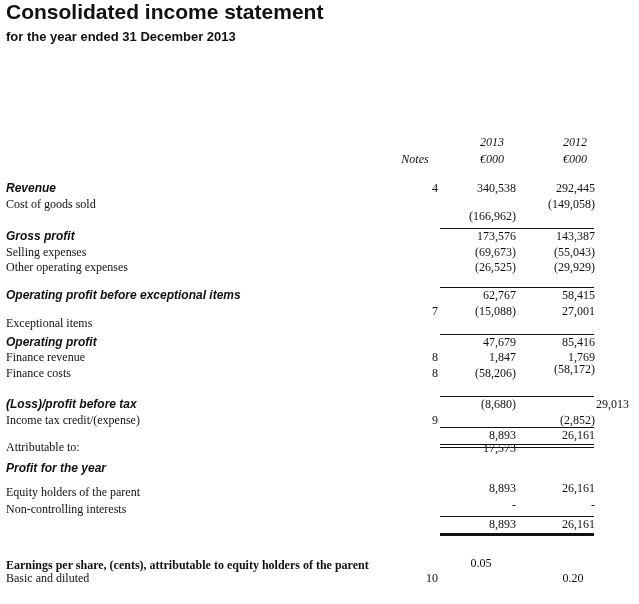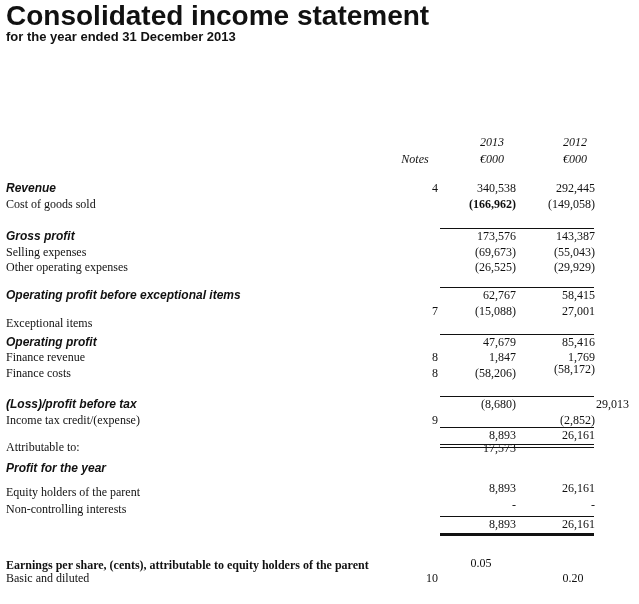--- a/index.html
+++ b/index.html
@@ -12,21 +12,21 @@
       height: 604px;
       position: relative;
       overflow: hidden;
       color: #111111;
     }
     .abs { position: absolute; white-space: nowrap; }
     .title {
       left: 6px; top: 0px;
       font-family: "Liberation Sans", sans-serif;
       font-weight: bold;
-      font-size: 28px;
+      font-size: 21px;
       letter-spacing: 0px;
     }
     .subtitle {
       left: 6px; top: 29px;
       font-family: "Liberation Sans", sans-serif;
       font-weight: bold;
       font-size: 13px;
     }
     .hdr {
       font-family: "Liberation Serif", serif;
@@ -96,21 +96,21 @@
 <div class="abs hdr" style="left:540px; top:152px;">€000</div>
 
 <div>
   <div class="abs label sub" style="top:181px;">Revenue</div>
   <div class="abs note" style="top:181px;">4</div>
   <div class="abs num c2013" style="top:181px;">340,538</div>
   <div class="abs num c2012" style="top:181px;">292,445</div>
 </div>
 <div>
   <div class="abs label" style="top:197px;">Cost of goods sold</div>
-  <div class="abs num c2013" style="top:197px;font-weight:bold;">(166,962)</div>
+  <div class="abs num c2013" style="top:209px;">(166,962)</div>
   <div class="abs num c2012" style="top:197px;">(149,058)</div>
 </div>
 
 <div class="rule" style="top:228px;"></div>
 
 <div>
   <div class="abs label sub" style="top:229px;">Gross profit</div>
   <div class="abs num c2013" style="top:229px;">173,576</div>
   <div class="abs num c2012" style="top:229px;">143,387</div>
 </div>

